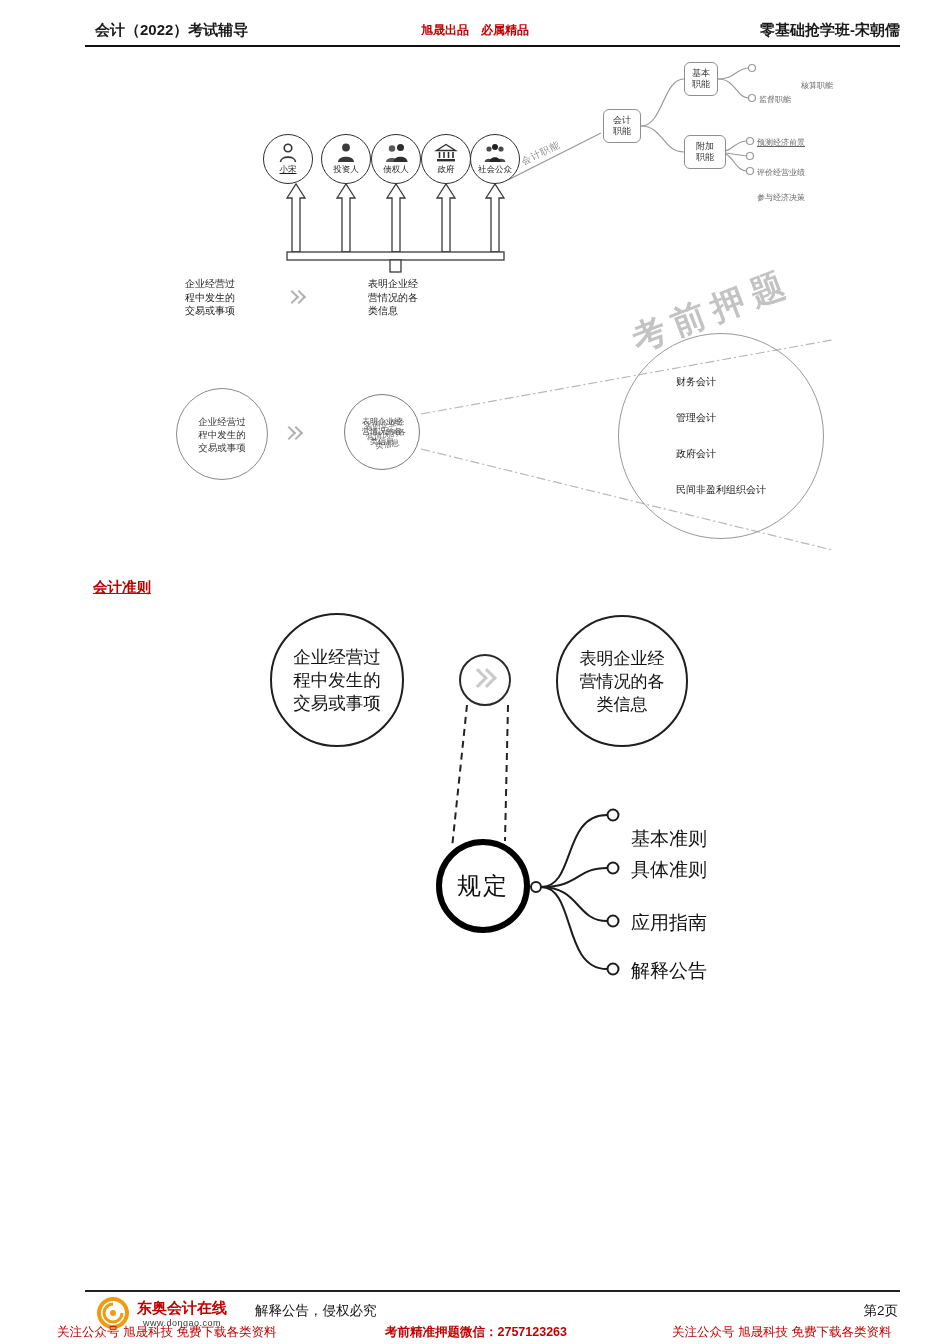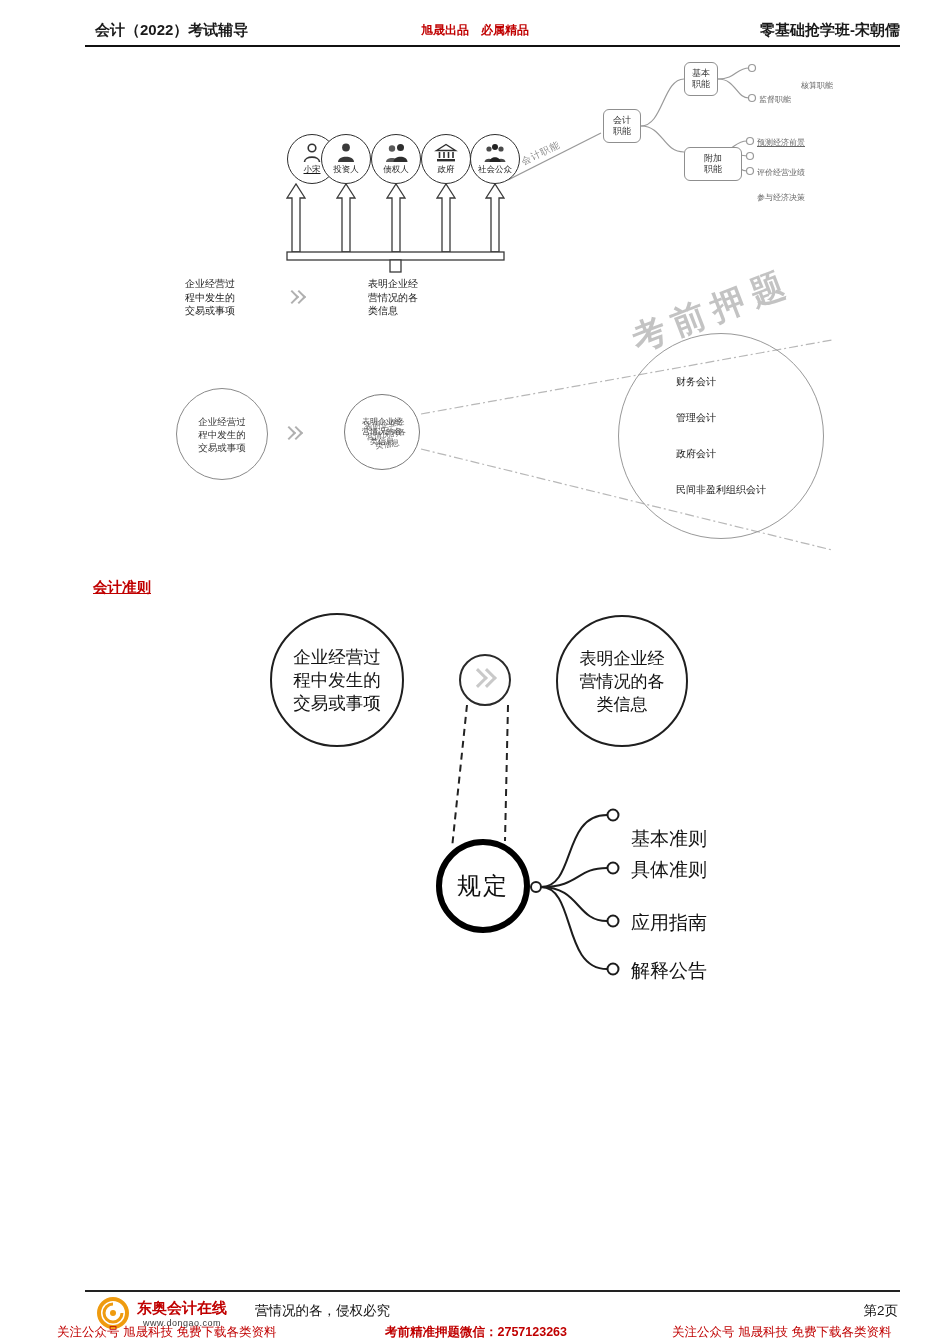--- a/index.html
+++ b/index.html
@@ -82,21 +82,21 @@
       <circle cx="613" cy="921" r="5.5"></circle>
       <circle cx="613" cy="969" r="5.5"></circle>
     </g>
   </svg>
 
   <div class="abs" style="left:95px;top:21px;font-size:15px;font-weight:600;">会计（2022）考试辅导</div>
   <div class="abs" style="left:475px;top:22px;transform:translateX(-50%);font-size:12px;font-weight:700;color:#c00000;">旭晟出品　必属精品</div>
   <div class="abs" style="right:50px;top:21px;font-size:15px;font-weight:600;">零基础抢学班-宋朝儒</div>
   <div class="abs" style="left:85px;right:50px;top:45px;height:2px;background:#111;"></div>
 
-  <div class="stake" style="left:287px;top:134px;text-decoration:underline;">
+  <div class="stake" style="left:263px;top:134px;text-decoration:underline;">
     <svg width="24" height="21" viewBox="0 0 24 21">
       <circle cx="12" cy="6" r="3.8" fill="none" stroke="#333" stroke-width="1.6"></circle>
       <path d="M4.5 20 C4.5 13.5 19.5 13.5 19.5 20" fill="none" stroke="#333" stroke-width="1.6"></path>
     </svg>
     <span class="slabel">小宋</span>
   </div>
   <div class="stake" style="left:321px;top:134px;">
     <svg width="24" height="21" viewBox="0 0 24 21">
       <circle cx="12" cy="5.5" r="3.9" fill="#3a3a3a"></circle>
       <path d="M4 20 C4 13 20 13 20 20 Z" fill="#3a3a3a"></path>
@@ -138,21 +138,21 @@
   </div>
 
   <div class="abs" style="left:520px;top:147px;font-size:9.5px;color:#8a8a8a;letter-spacing:1px;transform:rotate(-26deg);">会计职能</div>
 
   <div class="node-box" style="left:603px;top:109px;width:38px;height:34px;">
     <span>会计职能</span>
   </div>
   <div class="node-box" style="left:684px;top:62px;width:34px;height:34px;">
     <span>基本职能</span>
   </div>
-  <div class="node-box" style="left:684px;top:147px;width:58px;height:34px;">
+  <div class="node-box" style="left:684px;top:135px;width:42px;height:34px;">
     <span>附加职能</span>
   </div>
   <div class="leaf" style="left:759px;top:80px;margin-left:42px;">核算职能</div>
   <div class="leaf" style="left:759px;top:94px;">监督职能</div>
   <div class="leaf" style="left:757px;top:137px;text-decoration:underline;">预测经济前景</div>
   <div class="leaf" style="left:757px;top:152px;margin-top:40px;">参与经济决策</div>
   <div class="leaf" style="left:757px;top:167px;">评价经营业绩</div>
 
   <div class="flow-text" style="left:185px;top:277px;">企业经营过
 程中发生的
@@ -209,19 +209,19 @@
     <svg width="36" height="36" viewBox="0 0 36 36">
       <circle cx="18" cy="18" r="14" fill="none" stroke="#ef9b0f" stroke-width="4"></circle>
       <path d="M18 9 A9 9 0 1 0 27 18" fill="none" stroke="#ef9b0f" stroke-width="3"></path>
       <circle cx="18" cy="18" r="3" fill="#ef9b0f"></circle>
     </svg>
     <div style="text-align:center;">
       <div style="font-size:15px;font-weight:700;color:#c00000;">东奥会计在线</div>
       <div style="font-size:9px;color:#3a3a3a;letter-spacing:.5px;">www.dongao.com</div>
     </div>
   </div>
-  <div class="abs" style="left:255px;top:1302px;font-size:13.5px;color:#111;">营情况的各，侵权必究</div>
+  <div class="abs" style="left:255px;top:1302px;font-size:13.5px;color:#111;">解释公告，侵权必究</div>
   <div class="abs" style="right:52px;top:1302px;font-size:13.5px;color:#111;">第2页</div>
   <div class="abs" style="left:57px;top:1324px;font-size:12.5px;color:#c00000;">关注公众号 旭晟科技 免费下载各类资料</div>
   <div class="abs" style="left:385px;top:1324px;font-size:12.5px;font-weight:700;color:#c00000;">考前精准押题微信：2757123263</div>
   <div class="abs" style="left:672px;top:1324px;font-size:12.5px;color:#c00000;">关注公众号 旭晟科技 免费下载各类资料</div>
 
 </div>
 
 </body></html>

